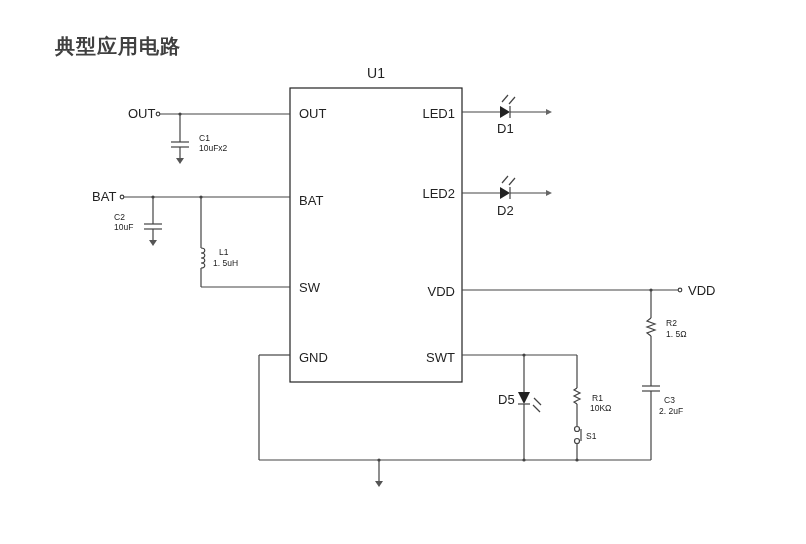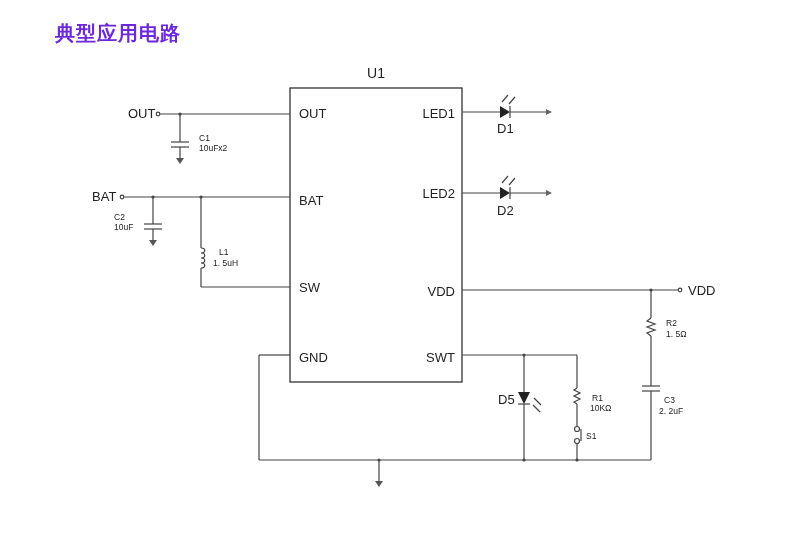--- a/index.html
+++ b/index.html
@@ -1,17 +1,17 @@
 <!DOCTYPE html>
 <html><head>
 <meta charset="utf-8">
 <style>
   html, body { margin:0; padding:0; background:#ffffff; }
   body { width:806px; height:544px; position:relative; overflow:hidden; font-family:"Liberation Sans", sans-serif; }
-  .title { position:absolute; left:55px; top:20px; font-size:20px; font-weight:bold; color:#6d28d9; font-family:"DejaVu Sans", sans-serif; letter-spacing:1px; }
+  .title { position:absolute; left:55px; top:33px; font-size:20px; font-weight:bold; color:#404040; font-family:"DejaVu Sans", sans-serif; letter-spacing:1px; }
   svg { position:absolute; left:0; top:0; }
   .lbl { font-family:"Liberation Sans", sans-serif; font-size:13px; fill:#222; }
   .sm { font-family:"Liberation Sans", sans-serif; font-size:8.5px; fill:#222; }
   .w { stroke:#444; stroke-width:1.2; fill:none; }
   .ic { stroke:#222; stroke-width:1.2; fill:none; }
 </style>
 </head>
 <body>
 
 <div class="title">典型应用电路</div>

